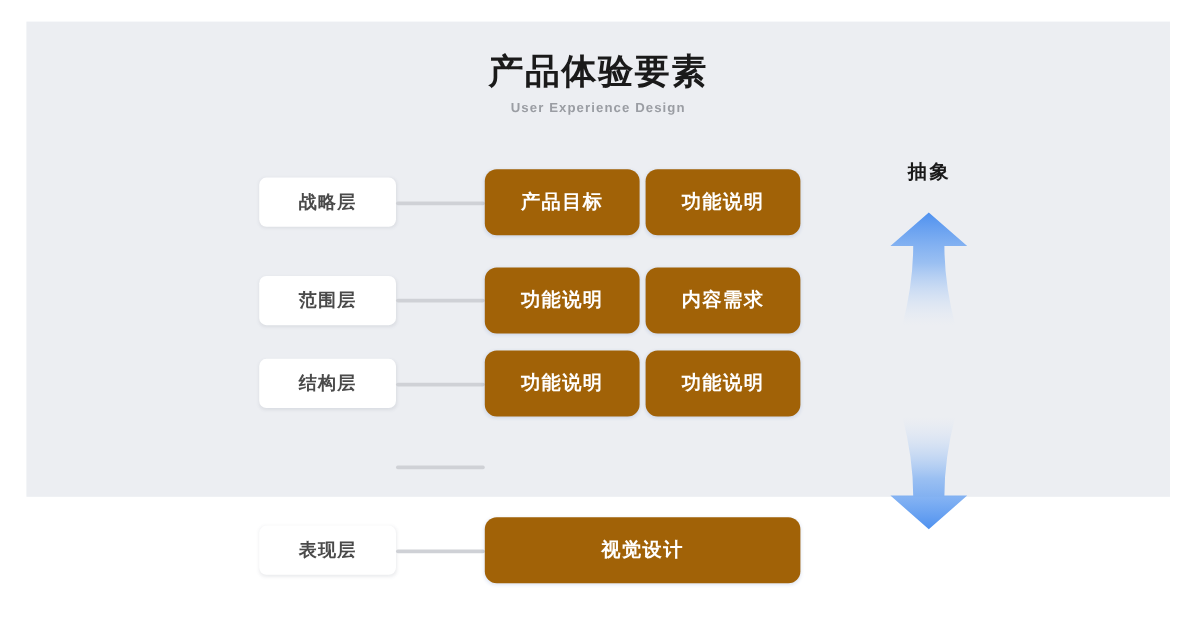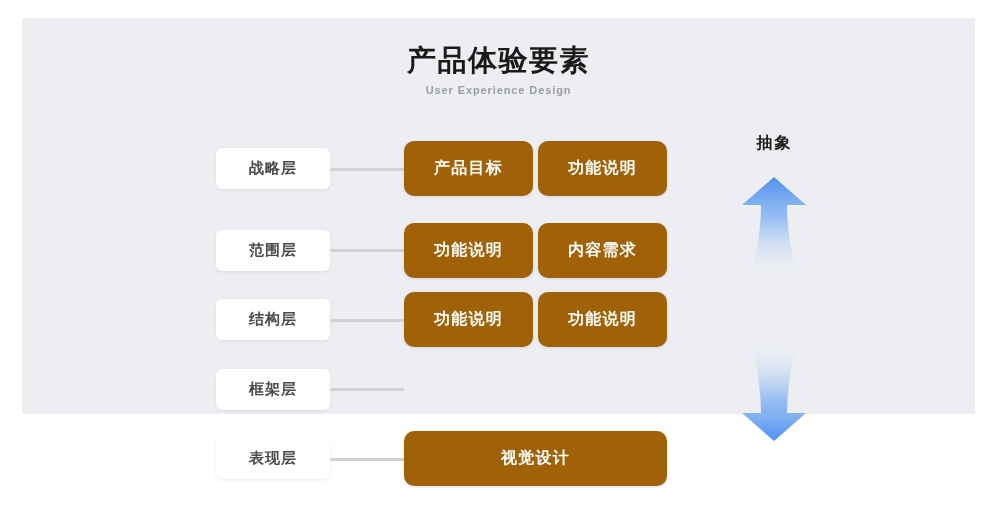--- a/index.html
+++ b/index.html
@@ -198,23 +198,20 @@
         <div class="boxes">
           <div class="box box-half-left">
             <span class="box-label">功能说明</span>
           </div>
           <div class="box box-half-right">
             <span class="box-label">功能说明</span>
           </div>
         </div>
       </div>
       <div class="row" style="top: 343.5px;">
-        <div class="layer-card">
-          <span class="layer-card-label">框架层</span>
-        </div>
         <div class="connector"></div>
       </div>
       <div class="row" style="top: 413px;">
         <div class="layer-card">
           <span class="layer-card-label">表现层</span>
         </div>
         <div class="connector"></div>
         <div class="boxes">
           <div class="box box-full">
             <span class="box-label">视觉设计</span>

